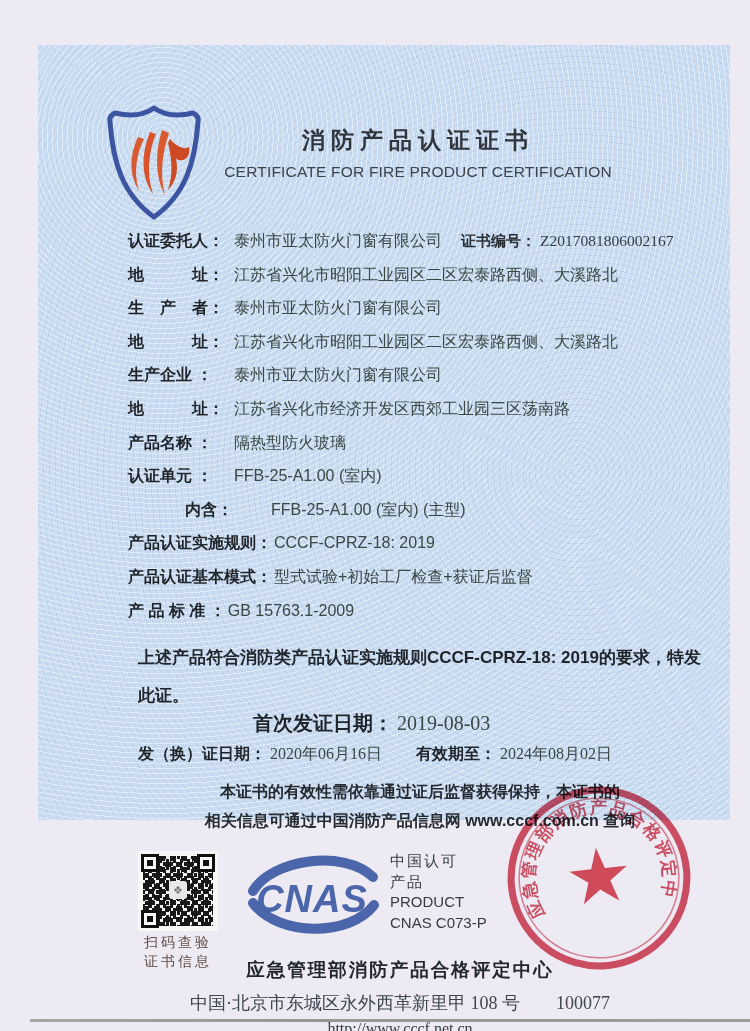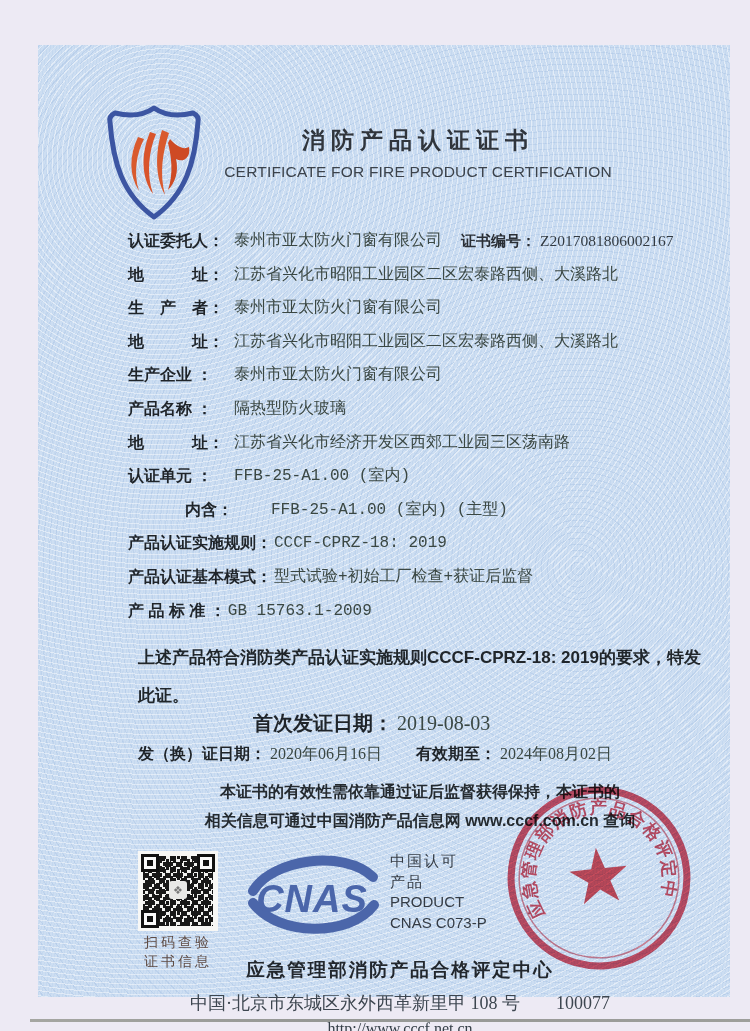--- a/index.html
+++ b/index.html
@@ -4,21 +4,21 @@
 <style>
   html,body{margin:0;padding:0;}
   body{
     width:750px;height:1031px;position:relative;overflow:hidden;
     background:#edeaf4;
     font-family:"Liberation Sans","DejaVu Sans",sans-serif;
   }
   .stage{position:absolute;inset:0;}
   
   .paper{
-    position:absolute;left:38px;top:45px;width:692px;height:952px;
+    position:absolute;left:38px;top:45px;width:692px;height:775px;
     background-color:#cddef2;
     background-image:
       repeating-radial-gradient(circle at 18% 12%, rgba(255,255,255,.45) 0 1px, rgba(255,255,255,0) 1px 5px),
       repeating-radial-gradient(circle at 78% 55%, rgba(150,180,220,.28) 0 1px, rgba(150,180,220,0) 1px 6px),
       repeating-linear-gradient(100deg, rgba(165,195,230,.22) 0 1px, rgba(165,195,230,0) 1px 3px);
   }
   .abs{position:absolute;}
   
   .logo{left:60px;top:56px;width:112px;height:124px;}
   .title{
@@ -30,21 +30,21 @@
     font-size:15.5px;font-weight:500;letter-spacing:.2px;color:#3b424b;
   }
   .certno{left:423px;top:153px;font-size:15px;color:#2a2f36;margin-top:34px;}
   .certno .lab{font-weight:700;}
   .certno .val{font-family:"Liberation Serif","DejaVu Serif",serif;font-size:15.5px;color:#323a42;margin-left:4px;}
   
   .fields{left:90px;top:185px;width:580px;}
   .frow{height:33.6px;line-height:22px;font-size:16px;white-space:nowrap;}
   .frow .lab{font-weight:700;color:#1f2429;display:inline-block;vertical-align:top;}
   .frow .val{
-    font-family:Liberation Mono, monospace;color:#3a4743;vertical-align:top;
+    font-family:Liberation Sans, sans-serif;color:#3a4743;vertical-align:top;
   }
   .r-norm .lab{width:106px;}
   .r-inner{padding-left:57px;}
   .r-inner .lab{width:86px;}
   .r-wide .lab{margin-right:2px;}
   
   .statement{left:100px;top:594px;width:580px;font-size:17px;font-weight:700;color:#20262b;}
   .statement div{line-height:38px;white-space:nowrap;}
   .d-first{left:215px;top:665px;font-size:20px;}
   .d-reissue{left:100px;top:699px;font-size:16px;white-space:nowrap;}
@@ -105,22 +105,22 @@
     <div class="abs certno">
       <span class="lab">证书编号：</span><span class="val">Z2017081806002167</span>
     </div>
 
     <div class="abs fields">
       <div class="frow r-norm"><span class="lab">认证委托人：</span><span class="val">泰州市亚太防火门窗有限公司</span></div>
       <div class="frow r-norm"><span class="lab">地　　　址：</span><span class="val">江苏省兴化市昭阳工业园区二区宏泰路西侧、大溪路北</span></div>
       <div class="frow r-norm"><span class="lab">生　产　者：</span><span class="val">泰州市亚太防火门窗有限公司</span></div>
       <div class="frow r-norm"><span class="lab">地　　　址：</span><span class="val">江苏省兴化市昭阳工业园区二区宏泰路西侧、大溪路北</span></div>
       <div class="frow r-norm"><span class="lab">生产企业 ：</span><span class="val">泰州市亚太防火门窗有限公司</span></div>
+      <div class="frow r-norm"><span class="lab">地　　　址：</span><span class="val">江苏省兴化市经济开发区西郊工业园三区荡南路</span></div>
       <div class="frow r-norm"><span class="lab">产品名称 ：</span><span class="val">隔热型防火玻璃</span></div>
-      <div class="frow r-norm"><span class="lab">地　　　址：</span><span class="val">江苏省兴化市经济开发区西郊工业园三区荡南路</span></div>
       <div class="frow r-norm"><span class="lab">认证单元 ：</span><span class="val">FFB-25-A1.00 (室内)</span></div>
       <div class="frow r-inner"><span class="lab">内含：</span><span class="val">FFB-25-A1.00 (室内) (主型)</span></div>
       <div class="frow r-wide"><span class="lab">产品认证实施规则：</span><span class="val">CCCF-CPRZ-18: 2019</span></div>
       <div class="frow r-wide"><span class="lab">产品认证基本模式：</span><span class="val">型式试验+初始工厂检查+获证后监督</span></div>
       <div class="frow r-wide"><span class="lab">产 品 标 准 ：</span><span class="val">GB 15763.1-2009</span></div>
     </div>
 
     <div class="abs statement">
       <div>上述产品符合消防类产品认证实施规则CCCF-CPRZ-18: 2019的要求，特发</div>
       <div>此证。</div>

